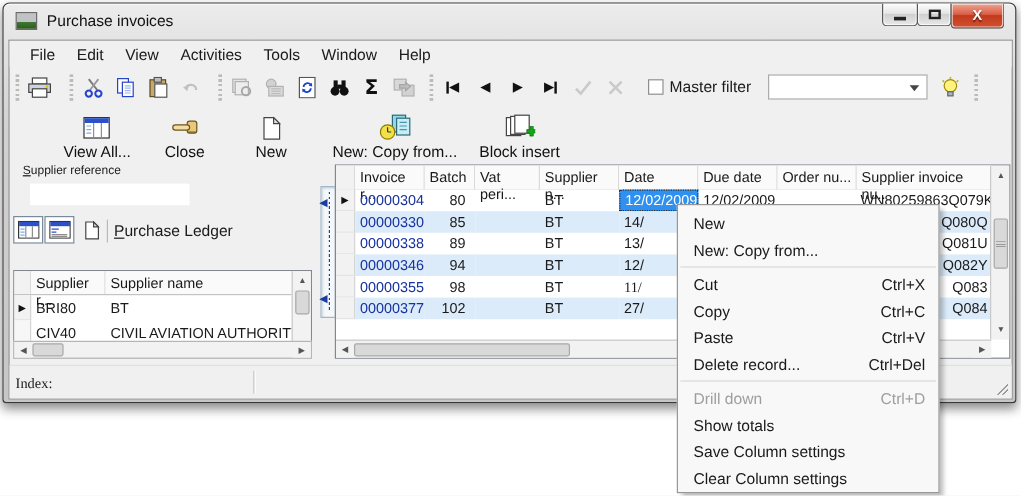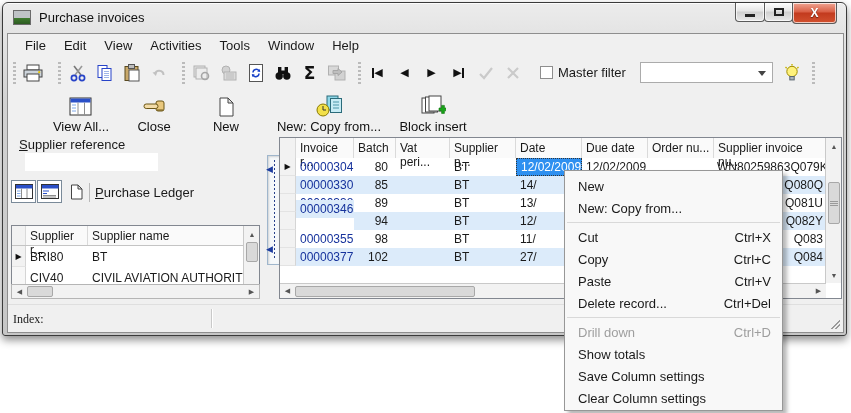--- a/index.html
+++ b/index.html
@@ -59,21 +59,21 @@
   .combo { width:133px; height:21px; background:#fff; border:1px solid #ABABAB; margin-left:14px;
     position:relative; }
   .combo .arrow { position:absolute; right:6px; top:8px; width:0; height:0;
     border-left:4px solid transparent; border-right:4px solid transparent; border-top:5px solid #444; }
   
   .toolbar2 { position:absolute; left:0; top:55px; right:0; height:47px;margin-left:22px; }
   .abtn { position:absolute; top:2px; height:43px; display:flex; flex-direction:column;
     align-items:center; justify-content:flex-end; font-size:13px; color:#111; }
   .abtn .ic { flex:0 0 auto; margin-bottom:2px; }
   
-  .field-label { position:absolute; font-size:13px; }
+  .field-label { position:absolute; font-size:10px; }
   .mnemonic::first-letter { text-decoration:underline; }
   .ref-input { position:absolute; left:17px; top:119px; width:133px; height:18px;
     background:#fff; border:none; font:12px "Liberation Sans",sans-serif; padding:0 3px; }
   
   .sqbtn { position:absolute; width:25px; height:23px; border:1px solid #7A8A99; background:#fff;
     display:flex; align-items:center; justify-content:center; }
   .flatbtn { position:absolute; width:22px; height:22px; display:flex; align-items:center; justify-content:center; }
   .vline { position:absolute; width:1px; background:#B9B9B9; }
   .ledger-label { position:absolute; font-size:13px; }
   .table { position:absolute; background:#fff; border:1px solid #828790; font-size:12px;margin-top:16px; }
@@ -465,37 +465,37 @@
         <div class="g-cell cell" style="left:116px; top:56px; width:54px;"></div>
         <div class="g-cell cell" style="left:170px; top:56px; width:66px;">BT</div>
         <div class="g-cell cell" style="left:236px; top:56px; width:66px;">13/</div>
         <div class="g-cell cell" style="left:302px; top:56px; width:66px;"></div>
         <div class="g-cell cell" style="left:368px; top:56px; width:66px;"></div>
         <div class="g-cell cell rpart" style="left:434px; top:56px; width:112px;">Q081U</div>
       </div>
 
       <div>
         <div class="g-cell selcell" style="left:0; top:74px; width:16px;"></div>
-        <div class="g-cell cell inv alt" style="left:16px; top:62px; width:58px;">00000346</div>
+        <div class="g-cell cell inv alt" style="left:16px; top:74px; width:58px;">00000346</div>
         <div class="g-cell cell num alt" style="left:74px; top:74px; width:42px;">94</div>
         <div class="g-cell cell alt" style="left:116px; top:74px; width:54px;"></div>
         <div class="g-cell cell alt" style="left:170px; top:74px; width:66px;">BT</div>
         <div class="g-cell cell alt" style="left:236px; top:74px; width:66px;">12/</div>
         <div class="g-cell cell alt" style="left:302px; top:74px; width:66px;"></div>
         <div class="g-cell cell alt" style="left:368px; top:74px; width:66px;"></div>
         <div class="g-cell cell alt rpart" style="left:434px; top:74px; width:112px;">Q082Y</div>
       </div>
 
       <div>
         <div class="g-cell selcell" style="left:0; top:92px; width:16px;"></div>
         <div class="g-cell cell inv" style="left:16px; top:92px; width:58px;">00000355</div>
         <div class="g-cell cell num" style="left:74px; top:92px; width:42px;">98</div>
         <div class="g-cell cell" style="left:116px; top:92px; width:54px;"></div>
         <div class="g-cell cell" style="left:170px; top:92px; width:66px;">BT</div>
-        <div class="g-cell cell" style="left:236px; top:92px; width:66px;">11/</div>
+        <div class="g-cell cell" style="left:236px; top:92px; width:66px;font-family:Liberation Serif, serif;">11/</div>
         <div class="g-cell cell" style="left:302px; top:92px; width:66px;"></div>
         <div class="g-cell cell" style="left:368px; top:92px; width:66px;"></div>
         <div class="g-cell cell rpart" style="left:434px; top:92px; width:112px;">Q083</div>
       </div>
 
       <div>
         <div class="g-cell selcell" style="left:0; top:110px; width:16px;"></div>
         <div class="g-cell cell inv alt" style="left:16px; top:110px; width:58px;">00000377</div>
         <div class="g-cell cell num alt" style="left:74px; top:110px; width:42px;">102</div>
         <div class="g-cell cell alt" style="left:116px; top:110px; width:54px;"></div>

